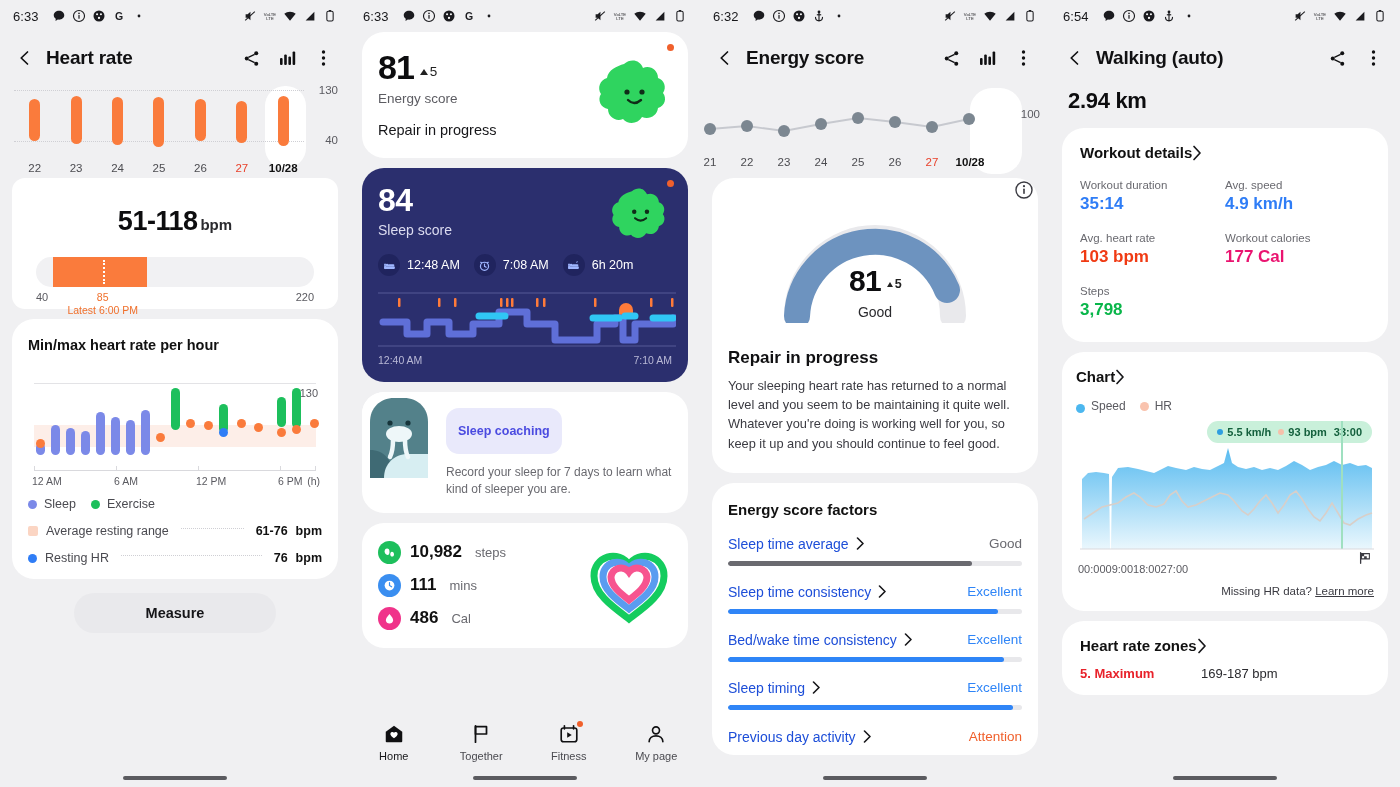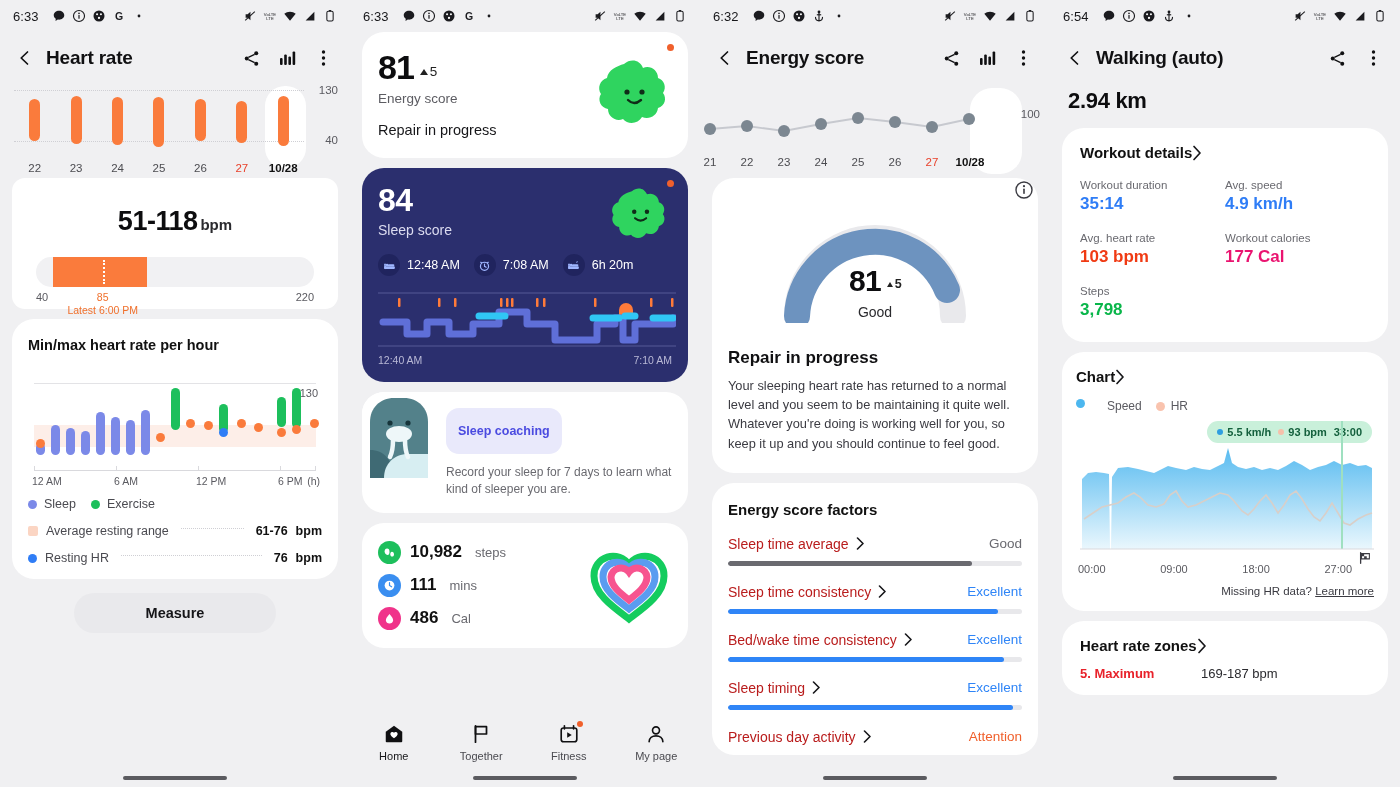--- a/index.html
+++ b/index.html
@@ -127,37 +127,37 @@
   .p3-lbl.sel { color:#111; font-weight:bold; }
   .gauge-wrap { position:relative; height:146px; }
   .gauge-num { position:absolute; width:100%; text-align:center; top:72px; font-size:30px; font-weight:bold; color:#0d0d0f; letter-spacing:-.8px; }
   .gauge-good { position:absolute; width:100%; text-align:center; top:112px; font-size:14px; color:#2a2a2e; }
   .info-ic { position:absolute; right:4px; top:2px; cursor:pointer; }
   .rip-title { font-size:17px; font-weight:bold; color:#101012; margin-top:10px; }
   .rip-body { font-size:12.8px; color:#3b3b42; line-height:1.5; margin-top:8px; }
 
   .factor { margin-top:18px; }
   .factor-head { display:flex; align-items:center; justify-content:space-between; }
-  .factor-name { font-size:14px; color:#b91c1c; display:flex; align-items:center; gap:7px; }
+  .factor-name { font-size:14px; color:#1d4ed8; display:flex; align-items:center; gap:7px; }
   .factor-val { font-size:13.5px; }
   .fbar { height:5px; border-radius:3px; background:#e8e8eb; margin-top:9px; position:relative; overflow:hidden; }
   .fbar i { position:absolute; left:0; top:0; bottom:0; border-radius:3px; display:block; }
 
   
   .p4-dist { font-size:22px; font-weight:bold; color:#0d0d0f; padding:4px 18px 14px; letter-spacing:-.3px; }
   .rowhead { display:flex; align-items:center; justify-content:flex-start; }
   .metrics { display:grid; grid-template-columns:1fr 1fr; row-gap:18px; margin-top:18px; }
   .m-lbl { font-size:11.5px; color:#6a6a70; }
   .m-val { font-size:17px; font-weight:bold; margin-top:3px; }
   .chart-legend { display:flex; gap:14px; align-items:center; margin-top:14px; }
   .chart-legend span { font-size:12px; color:#5a5a60; }
   .wchart { position:relative; height:150px; margin-top:8px; }
   .tooltip { position:absolute; background:#c9f0da; border-radius:14px; padding:5px 10px; display:flex; align-items:center; gap:7px;
     font-size:11px; color:#14603d; font-weight:bold; top:0; right:2px; }
-  .wxaxis { display:flex; justify-content:space-between; font-size:11px; color:#5a5a60; margin-top:2px; padding:0 2px; }
+  .wxaxis { display:flex; justify-content:flex-start; font-size:11px; color:#5a5a60; margin-top:2px; padding:0 2px; }
   .missing { text-align:right; font-size:11.5px; color:#3b3b42; margin-top:14px; }
   .missing u { cursor:pointer; }
   .hrz-row { display:flex; align-items:center; gap:26px; margin-top:12px; }
   .hrz-name { font-size:13px; font-weight:bold; color:#e8212a; width:95px; }
   .hrz-val { font-size:13px; color:#2a2a2e; }
 </style>
 </head>
 <body>
 
 <div class="stage">
@@ -925,21 +925,21 @@
     </div>
 
     <div class="card" style="padding:16px 14px 14px;">
       <div class="rowhead">
         <div class="card-title" style="font-size:15px;">Chart</div>
         <svg width="10" height="16" viewBox="0 0 10 16">
             <polyline points="2,1.5 8,8 2,14.5" fill="none" stroke="#17171a" stroke-width="1.7" stroke-linecap="round" stroke-linejoin="round"></polyline>
           </svg>
       </div>
       <div class="chart-legend">
-        <span style="display:flex;align-items:flex-start;gap:22px;">
+        <span style="display:flex;align-items:flex-end;gap:6px;">
             <i class="dot" style="background:#4cb7ef;"></i>
             <span>Speed</span>
           </span>
         <span style="display:flex;align-items:center;gap:6px;">
             <i class="dot" style="background:#f9c3ae;"></i>
             <span>HR</span>
           </span>
       </div>
 
       <div class="wchart">

